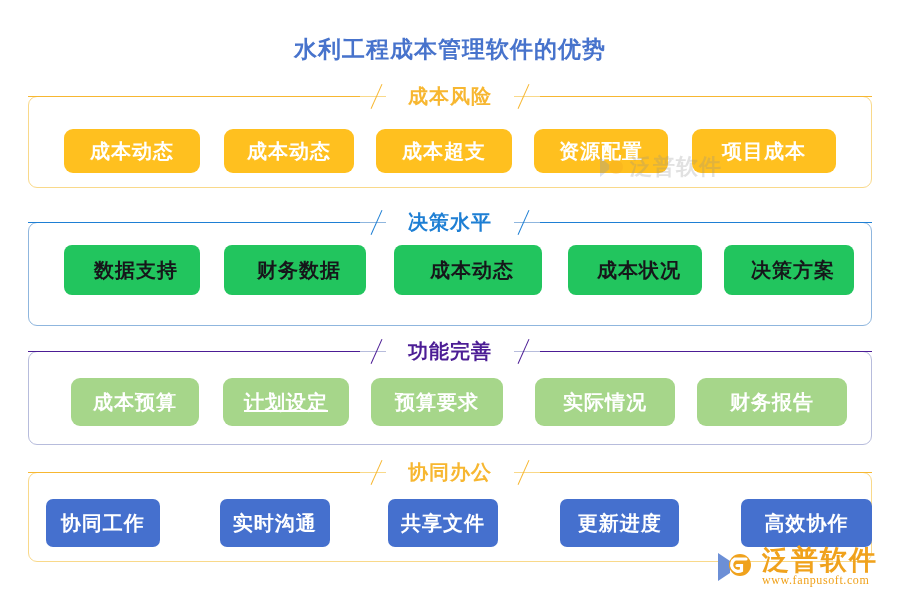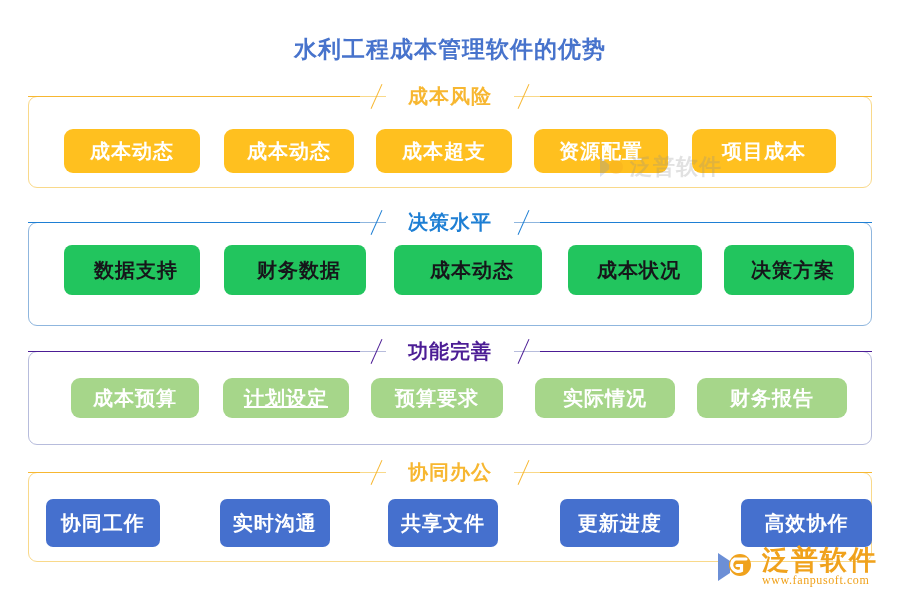--- a/index.html
+++ b/index.html
@@ -99,21 +99,21 @@
   .pill-row{
     position:absolute;
     left:28px;width:844px;
     display:flex;
     align-items:center;
     justify-content:center;
     gap:0;
   }
   .pill-row.p0{ top:129px; height:44px; }
   .pill-row.p1{ top:245px; height:50px; }
-  .pill-row.p2{ top:378px; height:40px; }
+  .pill-row.p2{ top:378px; height:48px; }
   .pill-row.p3{ top:499px; height:48px;gap:36px; }
 
   .pill{
     box-sizing:border-box;
     height:100%;
     display:flex;align-items:center;justify-content:center;
     border-radius:9px;
     font-size:20px;
     font-weight:bold;
     letter-spacing:1px;

